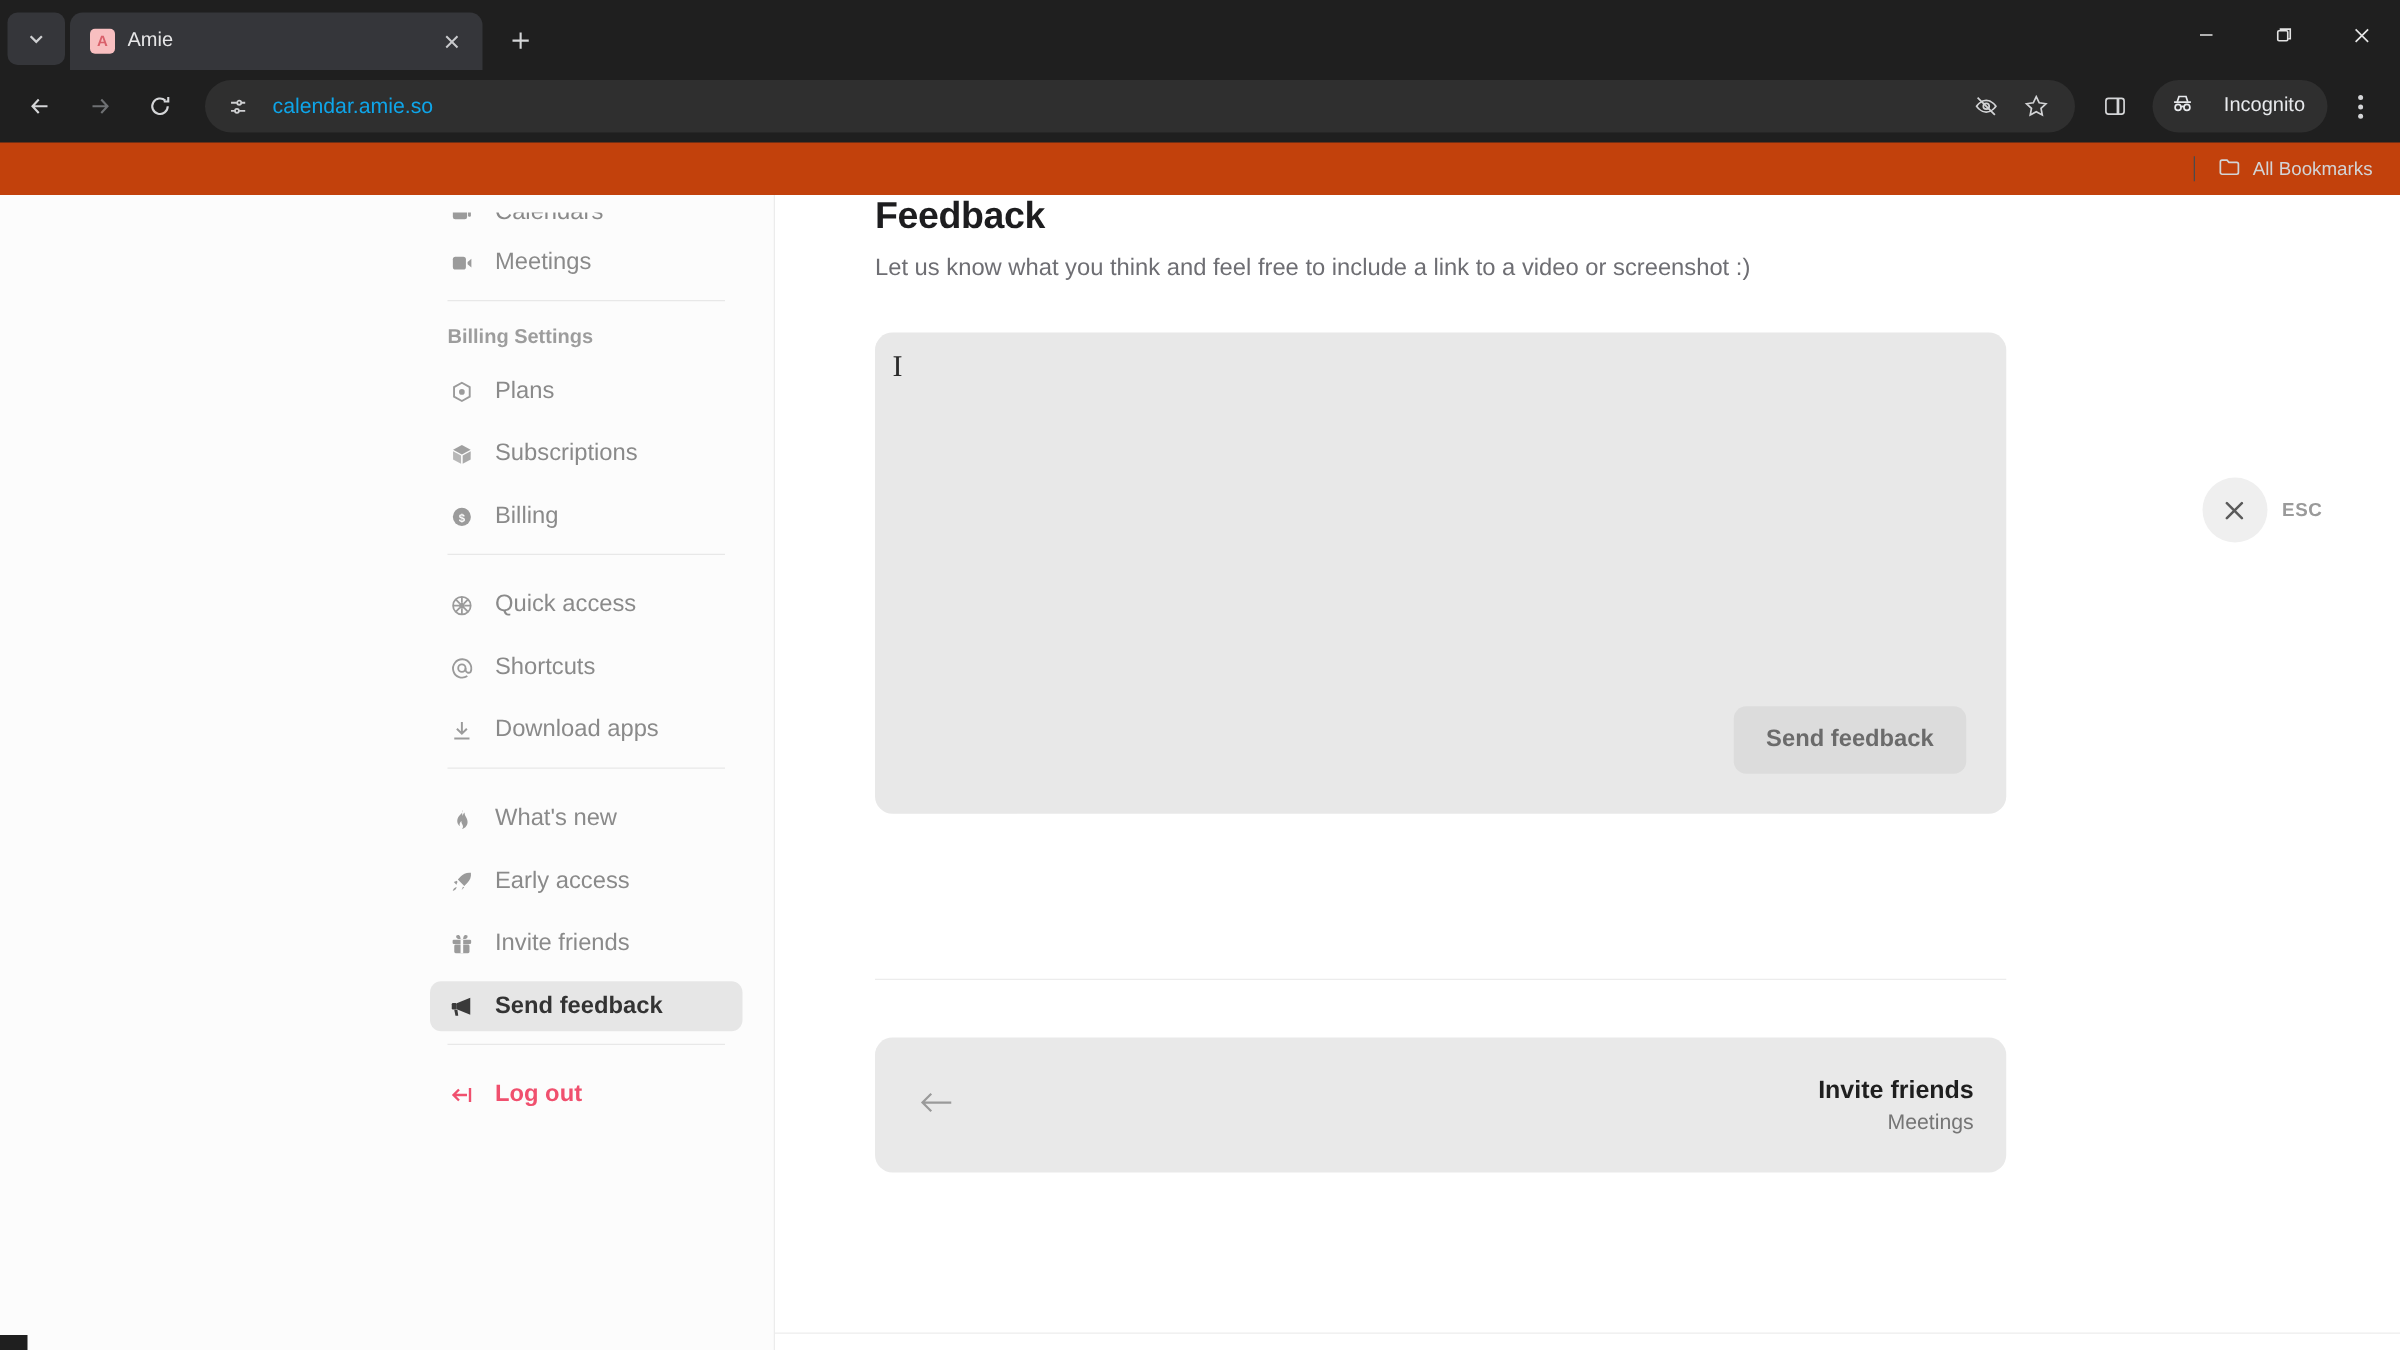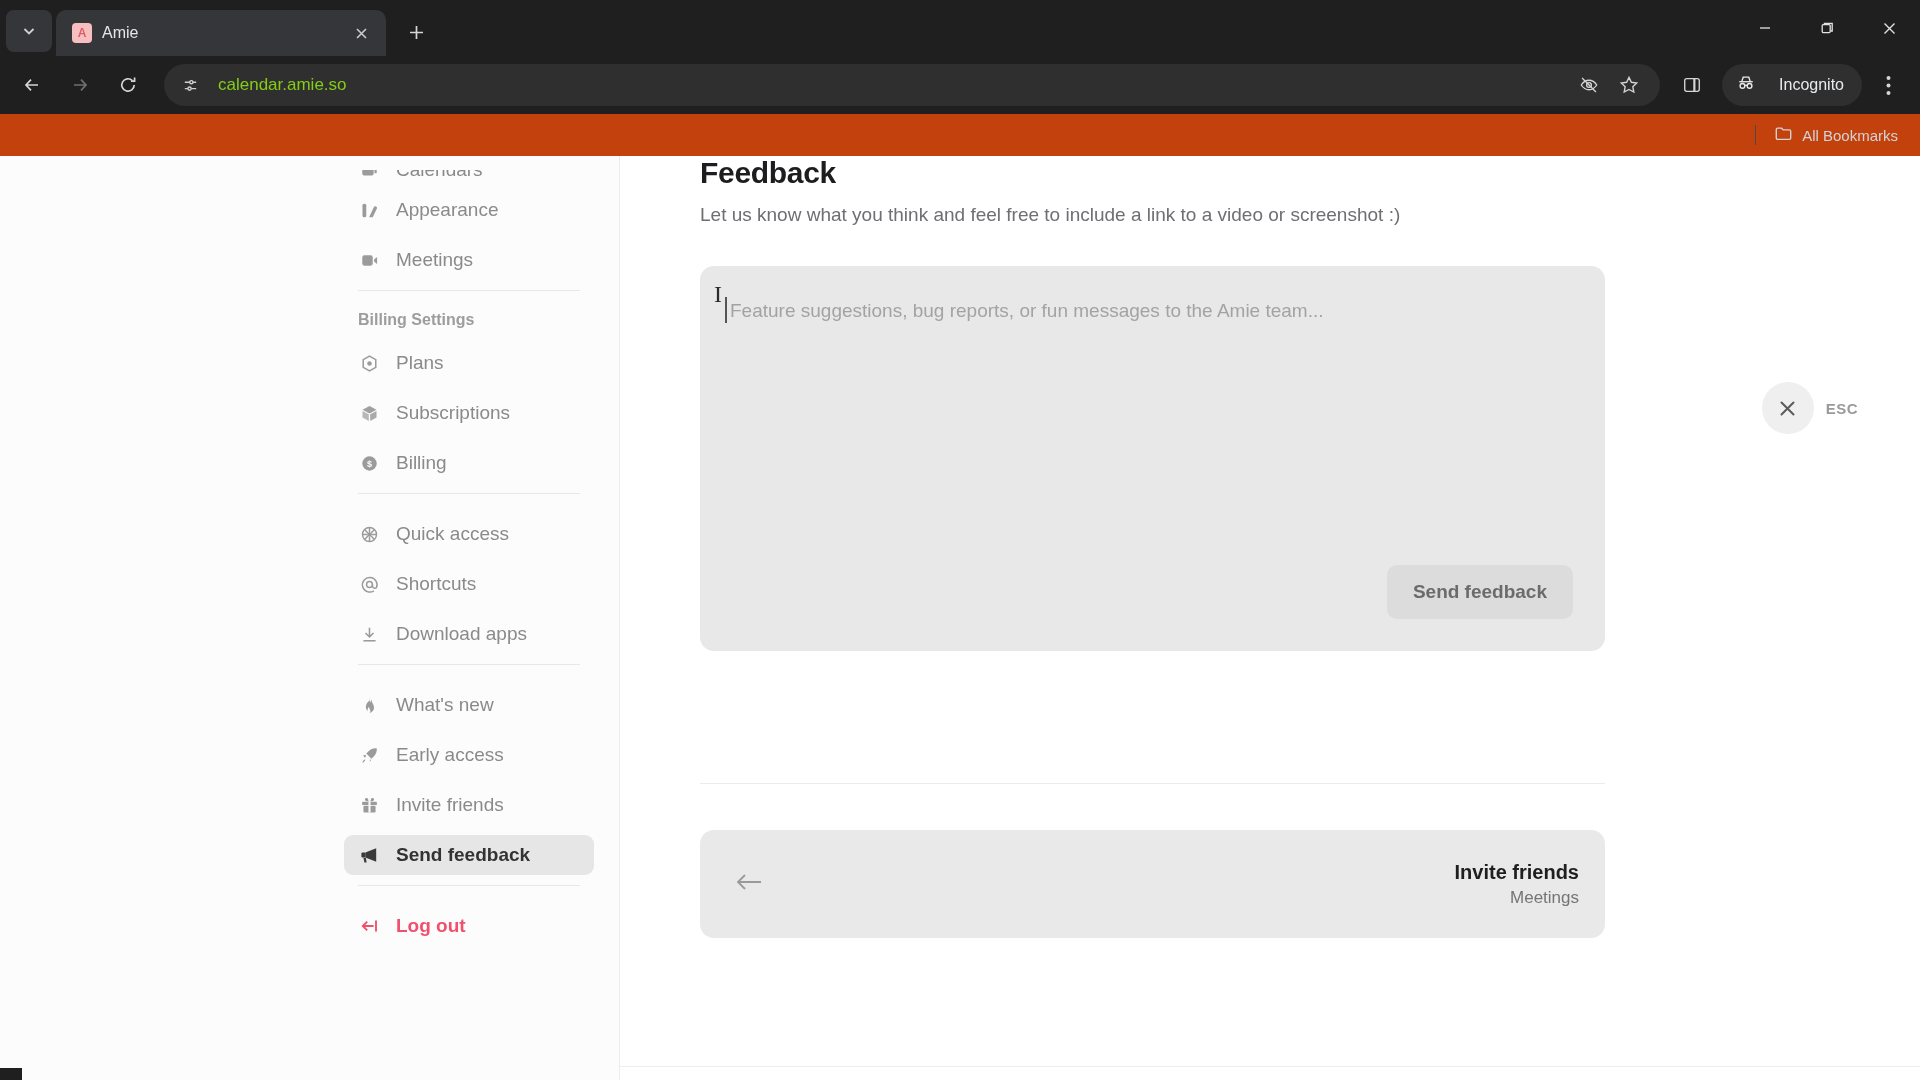--- a/index.html
+++ b/index.html
@@ -72,21 +72,21 @@
   .nav-btn.disabled{ color:#6e7073; }
   .omnibox{
     flex:1; height:42px; background:#2f2f2f; border-radius:22px;
     display:flex; align-items:center; gap:12px; padding:0 14px 0 10px;
     margin-left:10px; margin-right:6px;
   }
   .omni-icon{
     width:32px;height:32px;border-radius:50%;
     display:flex;align-items:center;justify-content:center;color:#cfd0d2;
   }
-  .omni-url{ flex:1; color:#84cc16; font-size:17px; }
+  .omni-url{ flex:1; color:#0ea5e9; font-size:17px; }
   .omni-right{ display:flex; align-items:center; gap:6px; }
   .omni-act{
     width:34px;height:34px;display:flex;align-items:center;justify-content:center;
     color:#d2d3d5;
   }
   .tb-act{
     width:44px;height:44px;border-radius:50%;
     display:flex;align-items:center;justify-content:center;color:#d4d5d7;
   }
   .incognito-pill{
@@ -355,29 +355,20 @@
           <span class="ico">
             <svg width="19" height="19" viewBox="0 0 20 20" fill="currentColor">
               <rect x="2.4" y="4.2" width="12" height="11" rx="2"></rect>
               <rect x="15.2" y="6.4" width="2.4" height="6.6" rx="1"></rect>
             </svg>
           </span>
           <span>Calendars</span>
         </div>
         <div class="clip-mask"></div>
 
-        <div class="nav-item">
-          <span class="ico">
-            <svg width="19" height="19" viewBox="0 0 20 20" fill="currentColor">
-              <rect x="2.6" y="2.8" width="4" height="14.4" rx="1.8"></rect>
-              <path d="M9.6 17.2 L14.6 6.4 a1.8 1.8 0 0 1 3.2 1.6 L13.4 17.2Z"></path>
-            </svg>
-          </span>
-          <span>Appearance</span>
-        </div>
 
         <div class="nav-item">
           <span class="ico">
             <svg width="19" height="19" viewBox="0 0 20 20" fill="currentColor">
               <rect x="2.4" y="4.6" width="11" height="10.8" rx="2.2"></rect>
               <path d="M14.8 9 L18 6.4 V13.6 L14.8 11Z"></path>
             </svg>
           </span>
           <span>Meetings</span>
         </div>
@@ -512,21 +503,20 @@
       </div>
     </div>
 
     <div class="main">
       <div class="main-col">
 
         <h1 class="pg-title">Feedback</h1>
         <p class="pg-sub">Let us know what you think and feel free to include a link to a video or screenshot :)</p>
 
         <div class="compose">
-          <span class="compose-ph">Feature suggestions, bug reports, or fun messages to the Amie team...<span class="caret"></span></span>
           <span class="ibeam">I</span>
           <button class="send-btn">Send feedback</button>
         </div>
 
         <div class="hr-thin"></div>
 
         <div class="prevcard">
           <span class="prev-arrow">
             <svg width="30" height="22" viewBox="0 0 30 22" fill="none" stroke="currentColor" stroke-width="1.8">
               <path d="M27 11 H4 M11 4 L4 11 L11 18"></path>

